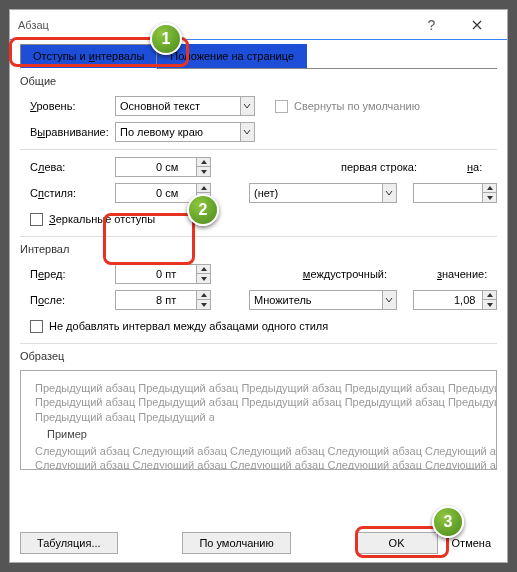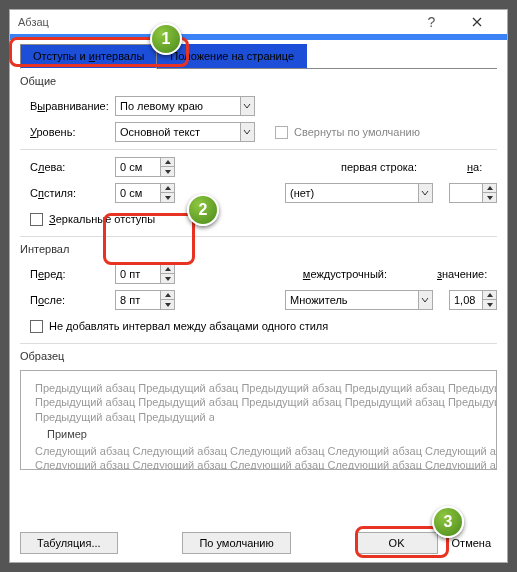--- a/index.html
+++ b/index.html
@@ -1,38 +1,38 @@
 <!DOCTYPE html>
 <html><head>
 <meta charset="utf-8">
 <style>
 * { box-sizing: border-box; margin: 0; padding: 0; font-family: 'Segoe UI', Tahoma, sans-serif; font-size: 11px; }
 body { background: #555; display: flex; justify-content: center; align-items: center; width: 517px; height: 572px; }
 .dialog { width: 499px; height: 554px; background: #fff; border: 1px solid #aaa; position: relative; display: flex; flex-direction: column; }
-.titlebar { height: 30px; background: #fff; display: flex; align-items: center; padding: 0 8px; border-bottom: 6px solid #3b82f6; }
+.titlebar { height: 30px; background: #fff; display: flex; align-items: center; padding: 0 8px; border-bottom: 1px solid #3b82f6; }
 .titlebar .title { flex: 1; color: #555; }
 .titlebar .btn { width: 45px; height: 28px; display: flex; align-items: center; justify-content: center; color: #555; cursor: pointer; }
 .titlebar .help { font-size: 14px; }
 .titlebar .close svg { width: 10px; height: 10px; }
 .content { padding: 4px 10px 8px 10px; flex: 1; position: relative; }
 .tabs { display: flex; margin-bottom: 6px; }
 .tab { padding: 5px 12px; background: #1d4ed8; border: 1px solid transparent; border-bottom: 1px solid #888; cursor: pointer; }
 .tab.active { border: 1px solid #888; border-bottom: 1px solid #fff; position: relative; z-index: 1; }
 .tabs-line { border-bottom: 1px solid #888; flex: 1; margin-bottom: 0; height: 25px; }
 .section { margin: 6px 0; }
 .section-title { margin: 6px 0 8px 0; color: #333; }
 .row { display: flex; align-items: center; margin: 4px 0; min-height: 22px; }
 .label { width: 95px; }
 .label2 { width: 115px; text-align: right; }
 .combo { display: inline-flex; align-items: center; height: 20px; border: 1px solid #aaa; background: #fff; }
 .combo input { border: none; outline: none; padding: 0 4px; width: 100%; height: 18px; }
 .combo .drop { width: 16px; height: 18px; border-left: 1px solid #aaa; display: flex; align-items: center; justify-content: center; background: #eee; }
 .combo .drop svg { width: 8px; height: 8px; }
 .spin { display: inline-flex; height: 20px; border: 1px solid #aaa; background: #fff; }
-.spin input { border: none; outline: none; padding: 0 4px; width: 44px; height: 18px; }
+.spin input { border: none; outline: none; padding: 0 4px; width: 44px; height: 18px; margin-left: 36px; }
 .spin .arrows { display: flex; flex-direction: column; width: 14px; border-left: 1px solid #aaa; }
 .spin .arrows div { height: 9px; display: flex; align-items: center; justify-content: center; background: #eee; }
 .spin .arrows div:first-child { border-bottom: 1px solid #aaa; }
 .spin .arrows svg { width: 6px; height: 4px; }
 .chk { display: flex; align-items: center; gap: 6px; }
 .chk .box { width: 13px; height: 13px; border: 1px solid #666; background: #fff; }
 .hr { border-top: 1px solid #ddd; margin: 4px 0 2px 0; }
 .preview-box { border: 1px solid #aaa; padding: 10px 14px; height: 100px; font-size: 7px; color: #999; line-height: 1.3; overflow: hidden; }
 .preview-box .line { white-space: nowrap; }
 .preview-box .example { color: #444; margin: 3px 12px; }
@@ -60,44 +60,44 @@
   <div class="content">
     <div class="tabs">
       <div class="tab active"><span>Отступы и </span><span class="underline">и</span><span>нтервалы</span></div>
       <div class="tab">Положение на странице</div>
       <div class="tabs-line"></div>
     </div>
 
     <div class="section">
       <div class="section-title">Общие</div>
       <div class="row">
-        <div class="label" style="padding-left:10px"><span>В</span><span class="underline">ы</span><span>равнивание:</span></div>
-        <div class="combo" style="width:140px">
-          <input value="По левому краю" style="">
-          <div class="drop">
-              <svg viewBox="0 0 8 8">
-                <path d="M1 2 L4 6 L7 2" fill="none" stroke="#333"></path>
-              </svg>
-            </div>
-        </div>
-      </div>
-      <div class="row">
         <div class="label" style="padding-left:10px"><span class="underline">У</span><span>ровень:</span></div>
         <div class="combo" style="width:140px">
           <input value="Основной текст" style="">
           <div class="drop">
               <svg viewBox="0 0 8 8">
                 <path d="M1 2 L4 6 L7 2" fill="none" stroke="#333"></path>
               </svg>
             </div>
         </div>
         <div style="width:20px"></div>
         <div class="chk" style="opacity:.5">
           <div class="box"></div>
           <span>Свернуты по умолчанию</span>
+        </div>
+      </div>
+      <div class="row">
+        <div class="label" style="padding-left:10px"><span>В</span><span class="underline">ы</span><span>равнивание:</span></div>
+        <div class="combo" style="width:140px">
+          <input value="По левому краю" style="">
+          <div class="drop">
+              <svg viewBox="0 0 8 8">
+                <path d="M1 2 L4 6 L7 2" fill="none" stroke="#333"></path>
+              </svg>
+            </div>
         </div>
       </div>
     </div>
 
     <div class="hr"></div>
 
     <div class="section">
       <div class="row">
         <div class="label" style="padding-left:10px"><span>С</span><span class="underline">л</span><span>ева:</span></div>
         <div class="spin">

